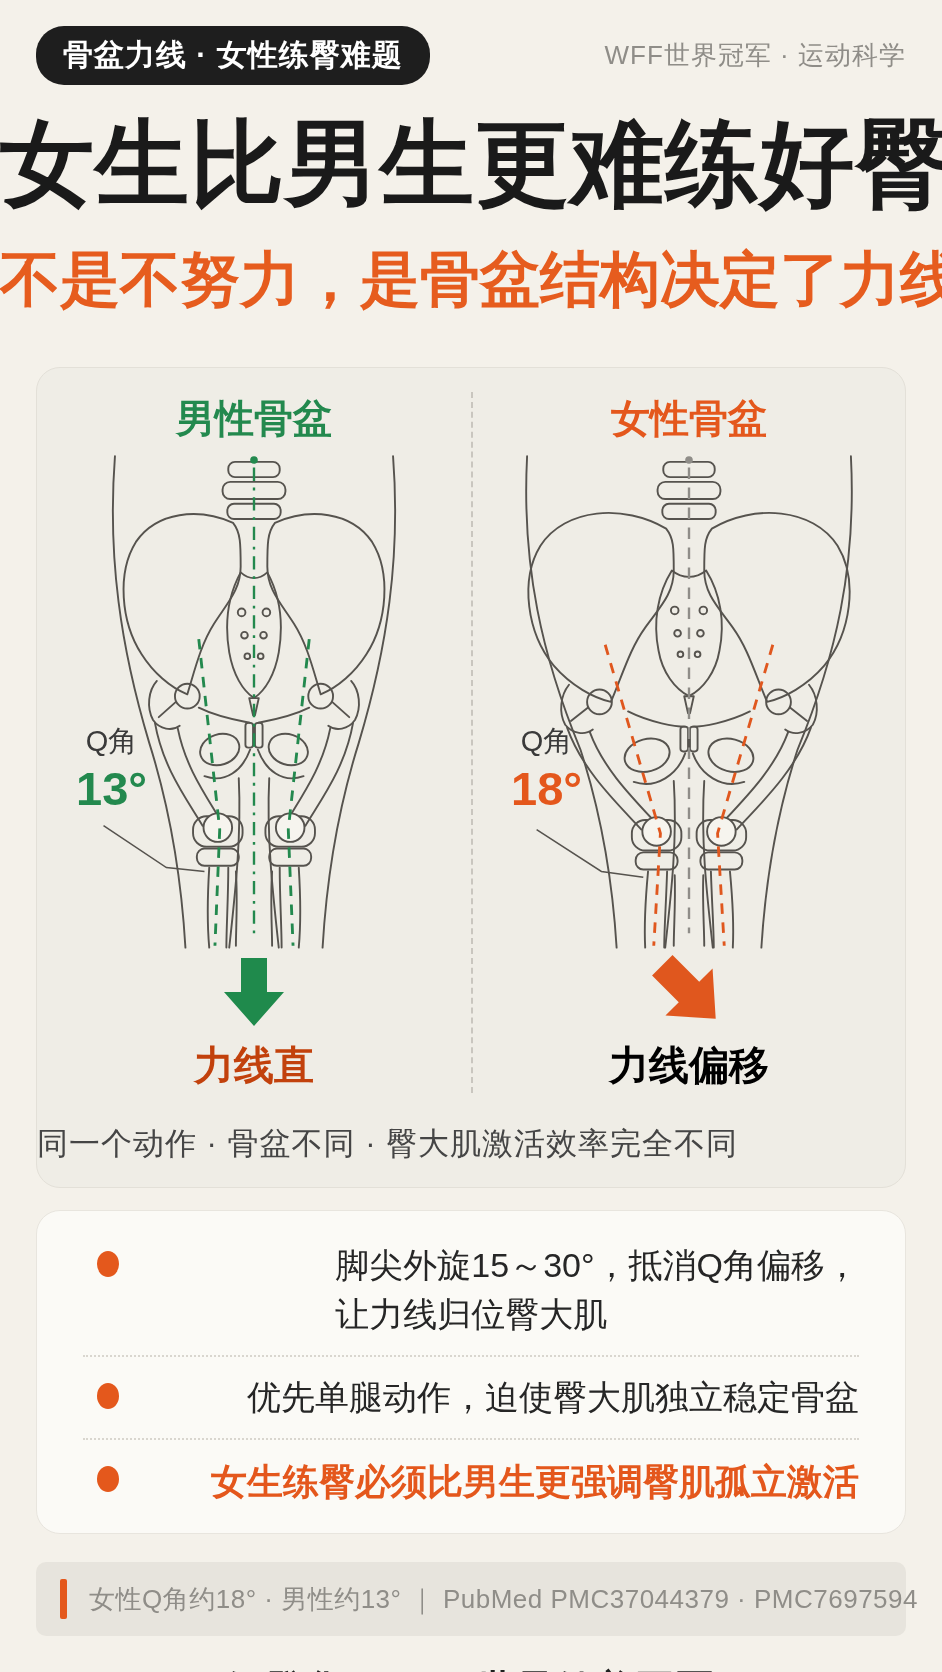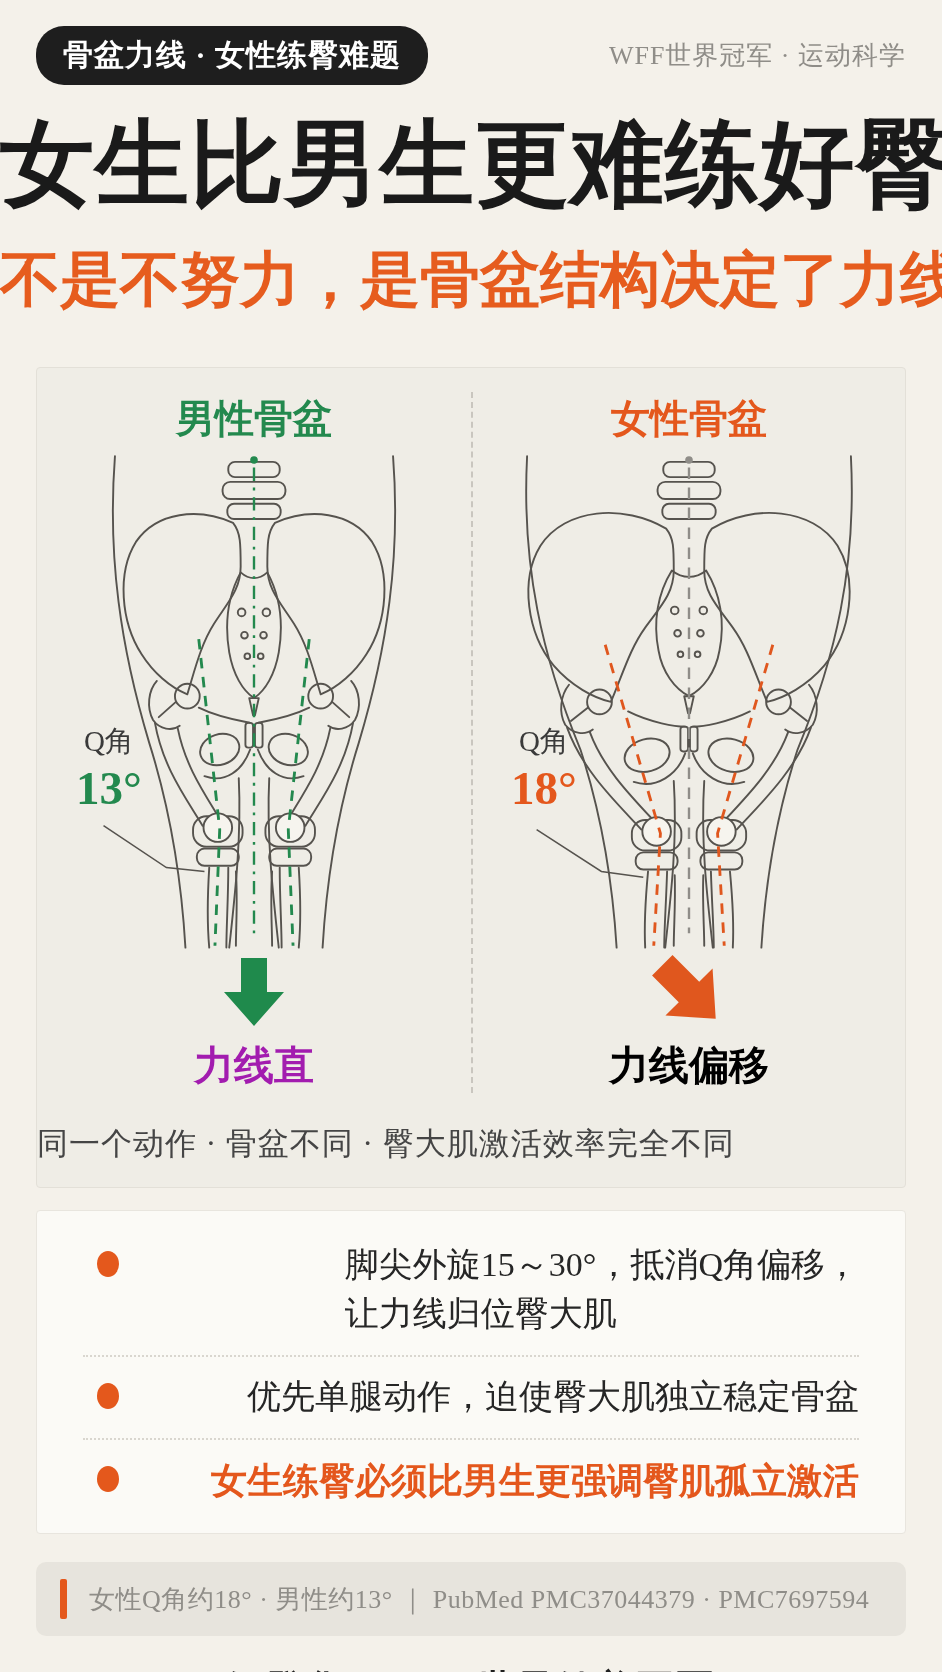--- a/index.html
+++ b/index.html
@@ -2,21 +2,21 @@
 <html><head>
 <meta charset="utf-8">
 <style>
   * { margin:0; padding:0; box-sizing:border-box; }
   html,body { width:942px; }
   body {
     font-family:"Liberation Sans","DejaVu Sans",sans-serif;
     background:#f4f1ea;
     color:#1d1d1d;
   }
-  .page { position:relative; width:942px; height:1672px; background:#f4f1ea; overflow:hidden;font-family:Liberation Serif, serif; }
+  .page { position:relative; width:942px; height:1672px; background:#f4f1ea; overflow:hidden; }
 
   
   .hdr { display:flex; justify-content:space-between; align-items:center; padding:26px 36px 0 36px; }
   .badge {
     background:#1e1e1e; color:#fff; font-weight:bold; font-size:30px;
     padding:9px 27px; border-radius:28px; letter-spacing:1px;
   }
   .brand { color:#8f8d88; font-size:26px; letter-spacing:1px; }
 
   
@@ -24,21 +24,21 @@
     text-align:center; font-size:94px; font-weight:900; color:#1a1a1a;
     letter-spacing:1px; margin-top:30px; line-height:1.05; white-space:nowrap;
   }
   .subtitle {
     text-align:center; font-size:60px; font-weight:bold; color:#e65c1e;
     margin-top:26px; white-space:nowrap;
   }
 
   
   .panel {
-    margin:46px 36px 0 36px; border-radius:4px;
+    margin:46px 36px 0 36px; border-radius:24px;
   }
   .compare {
     background:#efede6; border:1px solid #e3e0d8;
     padding:24px 0 22px 0; display:flex; flex-wrap:wrap;
   }
   .col { width:50%; display:flex; flex-direction:column; align-items:center; }
   .col.female { border-left:2px dashed #c9c6bf; }
   .col-h { font-size:39px; font-weight:bold; margin-bottom:4px; }
   .col-h.green { color:#23894e; }
   .col-h.orange { color:#e4571c; }
@@ -48,21 +48,21 @@
 
   .qlabel { position:absolute; left:22px; top:272px; text-align:center; }
   .qname { font-size:29px; color:#3a3a3a; margin-bottom:2px; }
   .qval  { font-size:47px; font-weight:bold; line-height:1.05; }
   .qval.green { color:#23894e; }
   .qval.orange { color:#e4571c; }
 
   .arrow-wrap { height:72px; display:flex; align-items:center; justify-content:center; margin-top:6px; }
   .arrow-wrap.tilt { transform:rotate(-45deg); transform-origin:center; }
   .axis-label { font-size:40px; font-weight:bold; margin-top:10px; }
-  .axis-label.green { color:#a21caf; }
+  .axis-label.green { color:#c2410c; }
   .axis-label.orange { color:#000000; }
 
   .caption {
     width:100%; text-align:left; font-size:31px; color:#454545;
     margin-top:30px; letter-spacing:1px;
   }
 
   
   .tips {
     background:#fbfaf6; border:1px solid #e8e5de;

